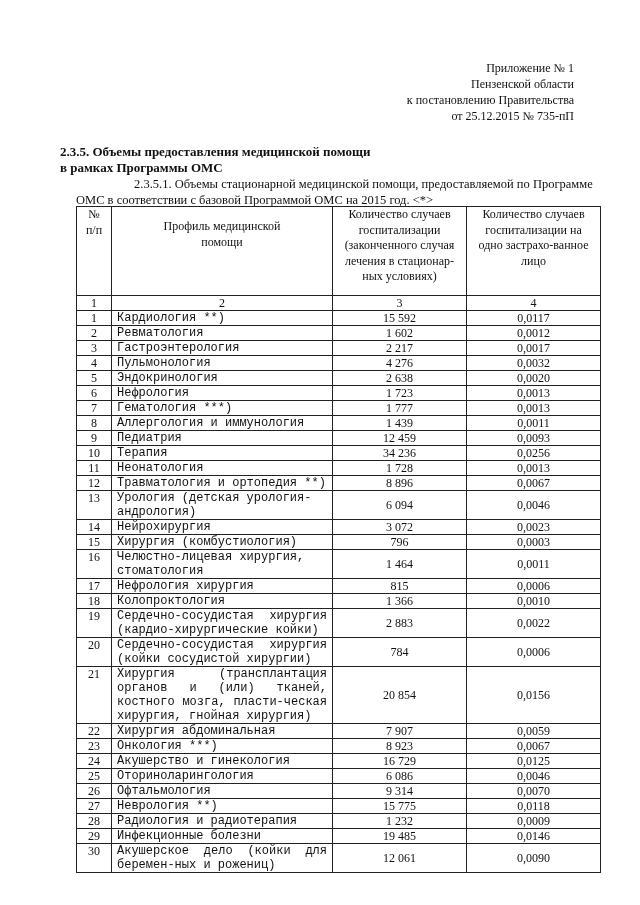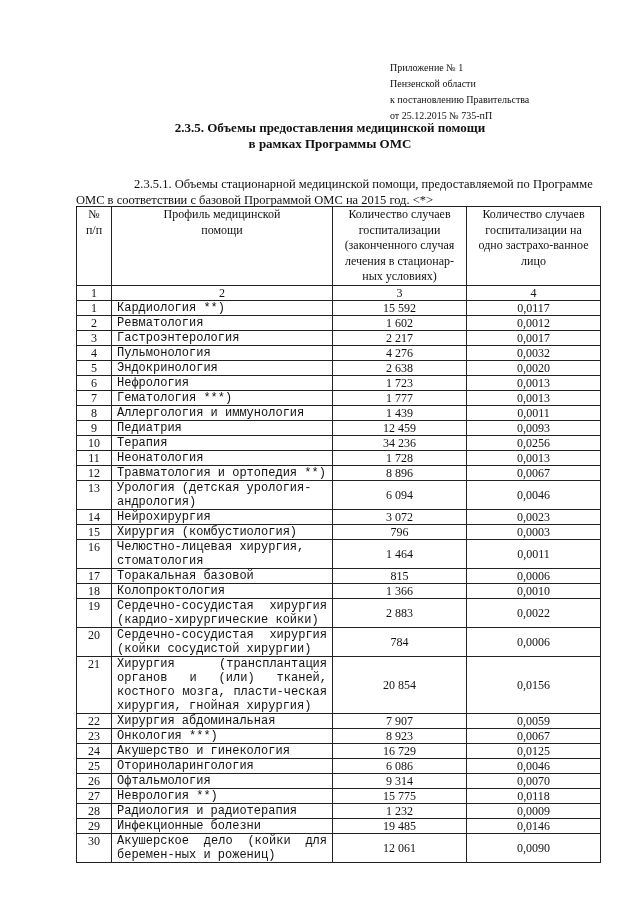--- a/index.html
+++ b/index.html
@@ -1,28 +1,28 @@
 <!DOCTYPE html>
 <html><head>
 <meta charset="utf-8">
 <style>
   html, body { margin:0; padding:0; background:#ffffff; }
   body { width:640px; height:905px; position:relative; overflow:hidden;
          font-family:"Liberation Serif", serif; color:#111; }
-  .appendix { position:absolute; left:390px; top:60px; width:200px; text-align:left;
-              font-size:10px; line-height:16px; }
+  .appendix { position:absolute; left:374px; top:60px; width:200px; text-align:right;
+              font-size:12px; line-height:16px; }
   .appendix div { white-space:nowrap; }
-  .heading { position:absolute; left:60px; width:540px; top:120px; text-align:center;
+  .heading { position:absolute; left:60px; width:540px; top:144px; text-align:left;
              font-weight:bold; font-size:13px; line-height:16px; }
   .intro { position:absolute; left:76px; width:524px; top:176px; font-size:12.5px; line-height:16px;font-family:Liberation Serif, serif; }
   .intro .first { text-indent:58px; white-space:nowrap; }
   table { position:absolute; left:76px; top:206px; width:524px; border-collapse:collapse;
           font-size:12px; table-layout:fixed; }
   td, th { border:1px solid #222; padding:0 5px; font-weight:normal; vertical-align:top; }
-  th { text-align:center; line-height:15.6px; padding-top:0; padding-bottom:0; }
+  th { text-align:center; line-height:15.6px; padding-top:0; padding-bottom:10px; }
   col.c1 { width:35px; } col.c2 { width:221px; } col.c3 { width:134px; } col.c4 { width:134px; }
   td { line-height:14px; height:14px; }
   td.num { text-align:center; vertical-align:top; }
   td.val { text-align:center; vertical-align:middle; }
   td.name { text-align:left;font-family:Liberation Mono, monospace; }
   td.name.multi { text-align:justify; }
   tr.numrow td { text-align:center; }
 </style>
 </head>
 <body>
@@ -47,21 +47,21 @@
 <table>
   <colgroup>
       <col class="c1">
       <col class="c2">
       <col class="c3">
       <col class="c4">
     </colgroup>
   <thead>
     <tr style="height:78px;">
       <th>№ п/п</th>
-      <th style="padding:0 40px;">Профиль медицинской помощи</th>
+      <th style="padding:12px 40px;">Профиль медицинской помощи</th>
       <th>Количество случаев госпитализации (законченного случая лечения в стационар-ных условиях)</th>
       <th>Количество случаев госпитализации на одно застрахо-ванное лицо</th>
     </tr>
   </thead>
   <tbody id="tbody">
     <tr class="numrow">
       <td>1</td>
       <td>2</td>
       <td>3</td>
       <td>4</td>
@@ -157,21 +157,21 @@
         <td class="val">0,0003</td>
       </tr>
       <tr>
         <td class="num">16</td>
         <td class="name">Челюстно-лицевая хирургия, стоматология</td>
         <td class="val">1 464</td>
         <td class="val">0,0011</td>
       </tr>
       <tr>
         <td class="num">17</td>
-        <td class="name">Торакальная базовой</td>
+        <td class="name">Нефрология хирургия</td>
         <td class="val">815</td>
         <td class="val">0,0006</td>
       </tr>
       <tr>
         <td class="num">18</td>
         <td class="name">Колопроктология</td>
         <td class="val">1 366</td>
         <td class="val">0,0010</td>
       </tr>
       <tr>

